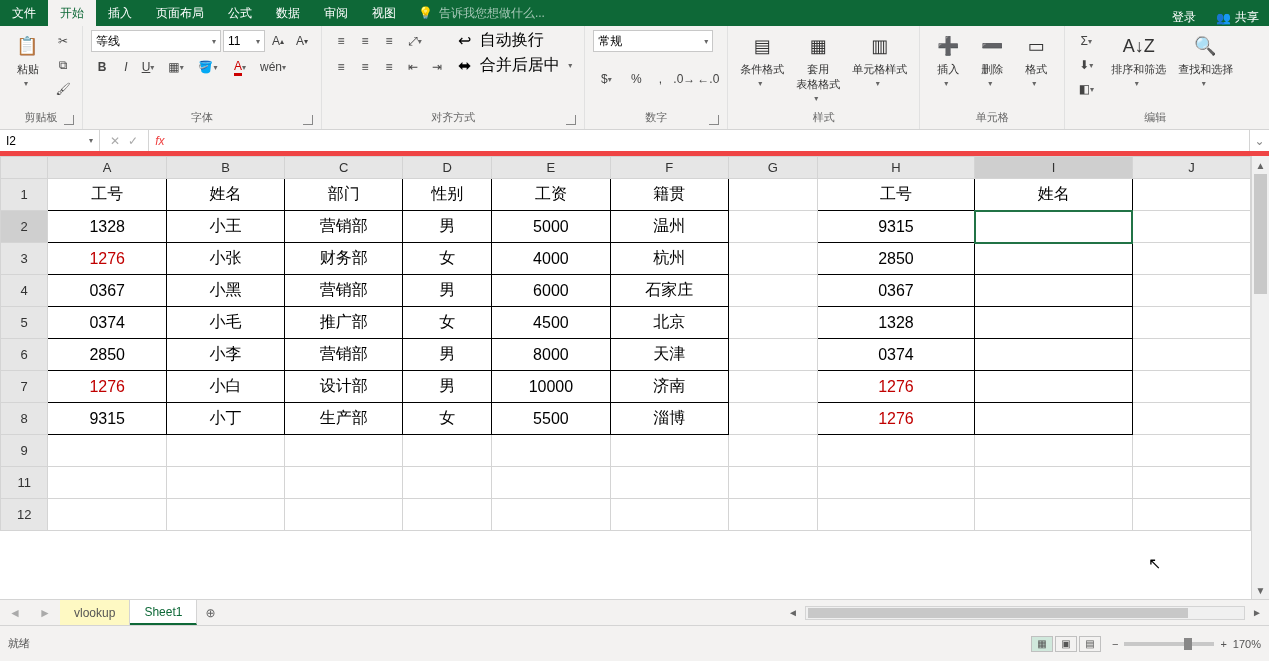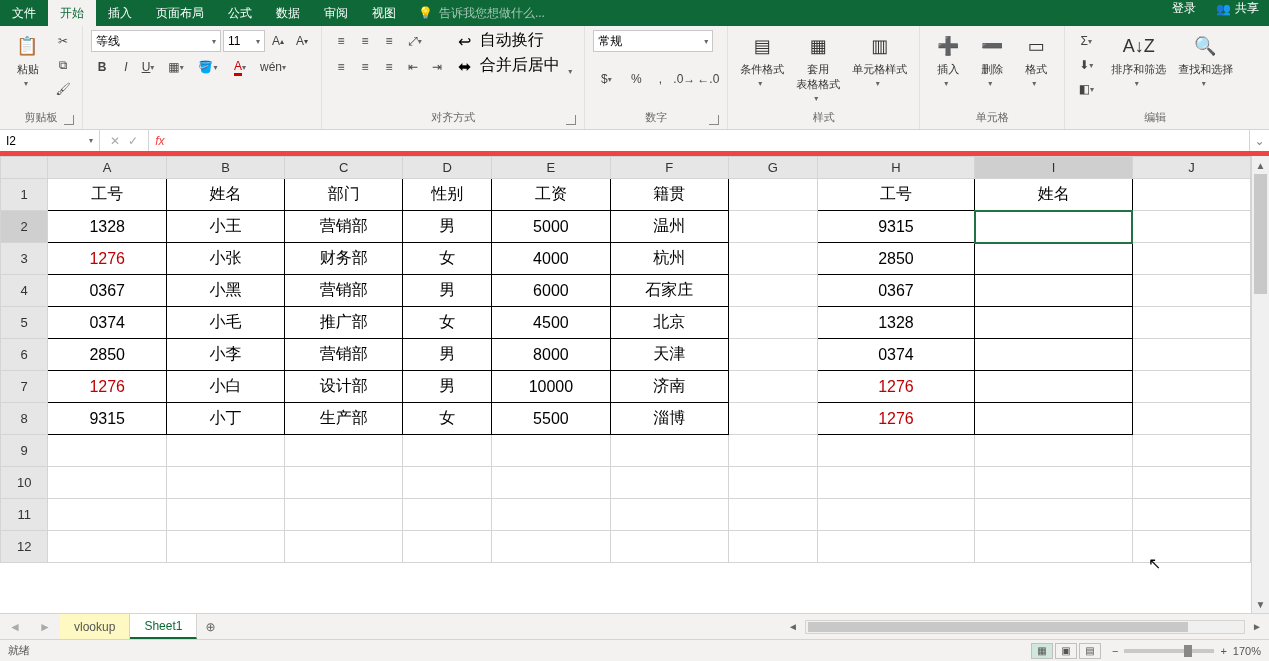--- a/index.html
+++ b/index.html
@@ -3,34 +3,34 @@
 <meta charset="utf-8">
 <style>
 * { margin: 0; padding: 0; box-sizing: border-box; font-family: "Microsoft YaHei", "SimSun", sans-serif; }
 body { background: #fff; overflow: hidden; width: 1269px; height: 661px; display: flex; flex-direction: column; }
 
 
 .titlebar { background: #0e6837; height: 26px; display: flex; align-items: stretch; color: #fff; font-size: 12px; }
 .titlebar .tab { padding: 0 12px; display: flex; align-items: center; cursor: pointer; }
 .titlebar .tab.active { background: #f3f2f1; color: #0e6837; }
 .titlebar .spacer { flex: 1; }
-.titlebar .right { display: flex; align-items: flex-start; }
+.titlebar .right { display: flex; align-items: flex-end; }
 .titlebar .right .item { padding: 0 10px; display: flex; align-items: center; gap: 4px; }
 .titlebar .tellme { color: #a4c7b5; display: flex; align-items: center; gap: 6px; padding: 0 10px; }
 
 
 .ribbon { background: #f3f2f1; border-bottom: 1px solid #d4d4d4; display: flex; height: 104px; }
 .group { border-right: 1px solid #e1e1e1; padding: 4px 8px 2px 8px; display: flex; flex-direction: column; justify-content: space-between; }
 .group-body { display: flex; align-items: flex-start; gap: 4px; }
 .group-label { text-align: center; font-size: 11px; color: #666; position: relative; padding-bottom: 2px; }
 .group-label .dialog-launcher { position: absolute; right: 0; bottom: 2px; width: 10px; height: 10px; border: 1px solid #888; border-top: none; border-left: none; }
 .bigbtn { display: flex; flex-direction: column; align-items: center; justify-content: center; gap: 2px; padding: 2px 4px; font-size: 11px; color: #333; min-width: 40px; }
 .bigbtn .ic { width: 28px; height: 28px; display: flex; align-items: center; justify-content: center; font-size: 18px; }
 .col { display: flex; flex-direction: column; gap: 2px; }
-.row { display: flex; align-items: flex-end; gap: 2px; }
+.row { display: flex; align-items: center; gap: 2px; }
 .smallbtn { width: 22px; height: 22px; display: flex; align-items: center; justify-content: center; font-size: 12px; color: #444; border: 1px solid transparent; }
 .dd { width: 8px; font-size: 8px; color: #666; }
 .sel { border: 1px solid #c8c8c8; background: #fff; height: 22px; font-size: 12px; padding: 0 4px; display: flex; align-items: center; justify-content: space-between; }
 .sel .caret { font-size: 8px; color: #666; }
 
 
 .fbar { display: flex; align-items: center; border-bottom: 5px solid #ef4444; height: 26px; font-size: 12px; background: #fff; }
 .namebox { width: 100px; border-right: 1px solid #d4d4d4; padding: 0 6px; display: flex; align-items: center; justify-content: space-between; height: 100%; }
 .namebox .caret { font-size: 8px; color: #666; }
 .fx-btns { display: flex; align-items: center; gap: 8px; padding: 0 10px; color: #aaa; border-right: 1px solid #d4d4d4; height: 100%; }
@@ -67,21 +67,21 @@
 .sheettabs .nav { width: 60px; display: flex; justify-content: space-around; color: #aaa; }
 .sheettabs .tab { padding: 0 14px; height: 100%; display: flex; align-items: center; border-right: 1px solid #d4d4d4; background: #fef9c3; color: #555; }
 .sheettabs .tab.active { background: #fff; color: #0e6837; border-bottom: 2px solid #0e6837; }
 .sheettabs .add { width: 26px; text-align: center; color: #666; }
 .sheettabs .hscroll { flex: 1; display: flex; align-items: center; justify-content: flex-end; padding-right: 4px; }
 .sheettabs .hscroll .track { flex: 1; height: 14px; background: #f0f0f0; border: 1px solid #d4d4d4; margin: 0 4px; position: relative; max-width: 440px; }
 .sheettabs .hscroll .thumb { position: absolute; left: 2px; top: 1px; bottom: 1px; width: 380px; background: #c8c8c8; }
 .sheettabs .hscroll .arr { width: 16px; text-align: center; color: #666; font-size: 10px; }
 
 
-.statusbar { height: 22px; background: #f3f2f1; border-top: 1px solid #d4d4d4; display: flex; align-items: center; font-size: 11px; color: #555; padding: 0 8px; }
+.statusbar { height: 36px; background: #f3f2f1; border-top: 1px solid #d4d4d4; display: flex; align-items: center; font-size: 11px; color: #555; padding: 0 8px; }
 .statusbar .spacer { flex: 1; }
 .statusbar .viewbtn { width: 22px; height: 16px; border: 1px solid #c0c0c0; margin: 0 1px; display: flex; align-items: center; justify-content: center; font-size: 10px; }
 .statusbar .viewbtn.active { background: #d0e8dc; }
 .statusbar .zoom { display: flex; align-items: center; gap: 6px; margin-left: 10px; }
 .statusbar .slider { width: 90px; height: 4px; background: #c8c8c8; position: relative; }
 .statusbar .slider .knob { position: absolute; top: -4px; left: 60px; width: 8px; height: 12px; background: #888; }
 
 .cursor-ptr { position: absolute; pointer-events: none; font-size: 16px; color: #000; }
 </style>
 </head>
@@ -172,20 +172,21 @@
               <span style="color:#c00;border-bottom:3px solid #c00;">A</span>
               <span class="dd">▾</span>
             </div>
           <div class="smallbtn" style="width:30px">
               <span>wén</span>
               <span class="dd">▾</span>
             </div>
         </div>
       </div>
     </div>
+    <div class="group-label"><span>字体</span><span class="dialog-launcher"></span></div>
   </div>
 
   <div class="group">
     <div class="group-body">
       <div class="col" style="gap:4px;">
         <div class="row">
           <div class="smallbtn">≡</div>
           <div class="smallbtn">≡</div>
           <div class="smallbtn">≡</div>
           <div class="smallbtn" style="width:30px">⤢<span class="dd">▾</span></div>
@@ -443,33 +444,20 @@
             <td class="col-C"></td>
             <td class="col-D"></td>
             <td class="col-E"></td>
             <td class="col-F"></td>
             <td class="col-G"></td>
             <td class="col-H"></td>
             <td class="col-I"></td>
             <td class="col-J"></td>
           </tr>
           <tr>
-            <td class="rh">10</td>
-            <td class="col-A"></td>
-            <td class="col-B"></td>
-            <td class="col-C"></td>
-            <td class="col-D"></td>
-            <td class="col-E"></td>
-            <td class="col-F"></td>
-            <td class="col-G"></td>
-            <td class="col-H"></td>
-            <td class="col-I"></td>
-            <td class="col-J"></td>
-          </tr>
-          <tr>
             <td class="rh">11</td>
             <td class="col-A"></td>
             <td class="col-B"></td>
             <td class="col-C"></td>
             <td class="col-D"></td>
             <td class="col-E"></td>
             <td class="col-F"></td>
             <td class="col-G"></td>
             <td class="col-H"></td>
             <td class="col-I"></td>

